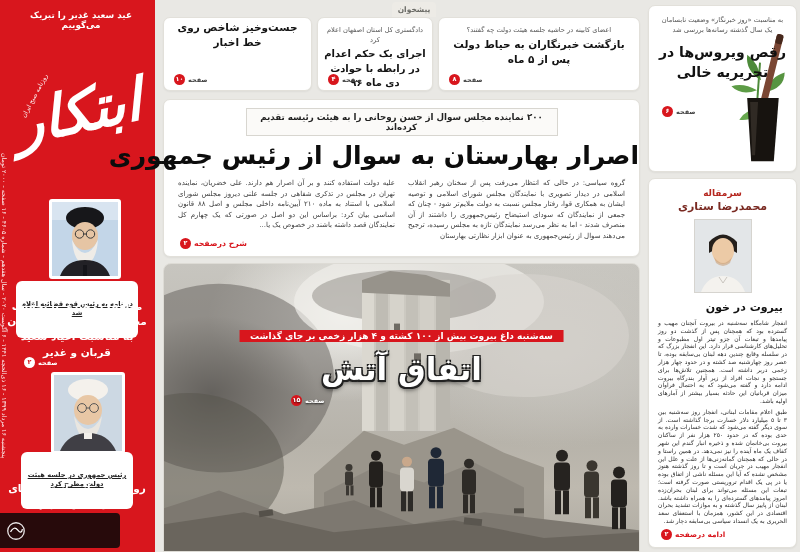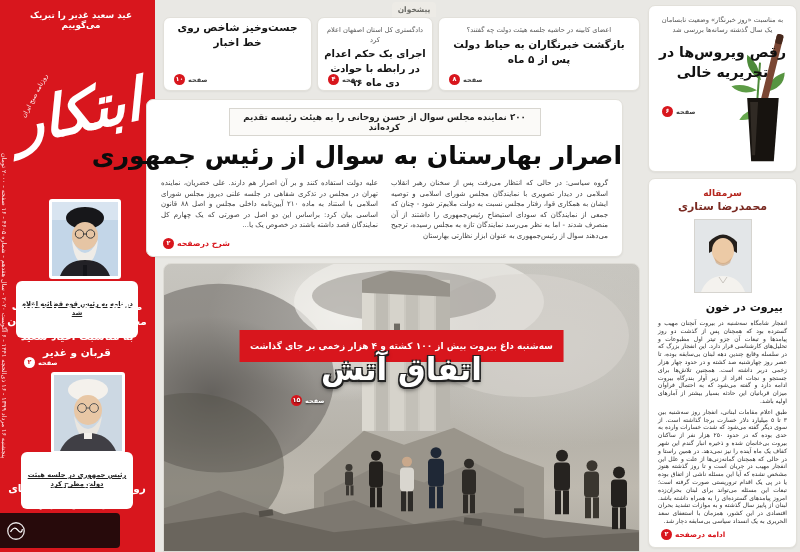--- a/index.html
+++ b/index.html
@@ -59,21 +59,21 @@
   
   .photo{position:absolute;left:163px;top:263px;width:477px;height:289px;
     border-radius:8px 8px 0 0;overflow:hidden;border:1px solid #dddbd5;box-sizing:border-box;
     background:
       radial-gradient(ellipse 150px 110px at 10% 45%, rgba(86,84,80,.8), rgba(86,84,80,0) 70%),
       radial-gradient(ellipse 190px 120px at 38% 18%, rgba(246,245,241,.95), rgba(246,245,241,0) 72%),
       radial-gradient(ellipse 220px 150px at 82% 28%, rgba(205,203,197,.85), rgba(205,203,197,0) 70%),
       linear-gradient(180deg,#c7c5bf 0%,#bcb9b2 45%,#b7b3aa 62%,#beb9af 78%,#aeaaa1 100%);}
   .photo-svg{position:absolute;inset:0;width:100%;height:100%;}
   .photo-strip{position:absolute;top:66px;left:50%;transform:translateX(-50%);
-    background:#d8161d;color:#fff;font-size:9px;font-weight:bold;padding:11px 11px;
+    background:#d8161d;color:#fff;font-size:9px;font-weight:bold;padding:1px 11px;
     white-space:nowrap;}
   .photo-title{position:absolute;top:87px;left:0;width:100%;text-align:center;
     font-size:31px;font-weight:bold;color:#fff;letter-spacing:-1px;
     text-shadow:1.5px 1.5px 0 #222,-1.5px 1.5px 0 #222,1.5px -1.5px 0 #222,-1.5px -1.5px 0 #222,0 3px 4px rgba(0,0,0,.55);}
   .photo-badge{position:absolute;top:131px;left:127px;color:#fff;
     text-shadow:0 1px 2px rgba(0,0,0,.8);}
   
   .pr-kicker{padding:9px 9px 0;font-size:6.7px;color:#555;text-align:center;line-height:1.55;}
   .pr-headline{margin-top:6px;text-align:center;font-size:14px;font-weight:bold;color:#121212;
     line-height:1.45;position:relative;z-index:2;}
@@ -163,21 +163,21 @@
     </div>
   </div>
   <div class="card" style="left:163px;top:17px;width:149px;height:74px;">
     <div class="tc-headline">جست‌وخیز شاخص روی خط اخبار</div>
     <div class="tc-badge badge on-white">
       <span class="bw">صفحه</span>
       <span class="bc">۱۰</span>
     </div>
   </div>
 
-  <div class="card" style="left:146px;top:99px;width:477px;height:158px;">
+  <div class="card" style="left:163px;top:99px;width:477px;height:158px;">
     <div class="lead-kicker">۲۰۰ نماینده مجلس سوال از حسن روحانی را به هیئت رئیسه تقدیم کرده‌اند</div>
     <div class="lead-headline">اصرار بهارستان به سوال از رئیس جمهوری</div>
     <div class="lead-body">
       <div class="lead-col">گروه سیاسی: در حالی که انتظار می‌رفت پس از سخنان رهبر انقلاب اسلامی در دیدار تصویری با نمایندگان مجلس شورای اسلامی و توصیه ایشان به همکاری قوا، رفتار مجلس نسبت به دولت ملایم‌تر شود - چنان که جمعی از نمایندگان که سودای استیضاح رئیس‌جمهوری را داشتند از آن منصرف شدند - اما به نظر می‌رسد نمایندگان تازه به مجلس رسیده، ترجیح می‌دهند سوال از رئیس‌جمهوری به عنوان ابزار نظارتی بهارستان</div>
       <div class="lead-col">علیه دولت استفاده کنند و بر آن اصرار هم دارند. علی خضریان، نماینده تهران در مجلس در تذکری شفاهی در جلسه علنی دیروز مجلس شورای اسلامی با استناد به ماده ۲۱۰ آیین‌نامه داخلی مجلس و اصل ۸۸ قانون اساسی بیان کرد: براساس این دو اصل در صورتی که یک چهارم کل نمایندگان قصد داشته باشند در خصوص یک یا...</div>
     </div>
     <div class="lead-more badge red-text">
       <span>شرح درصفحه</span>
       <span class="bc">۲</span>
     </div>

